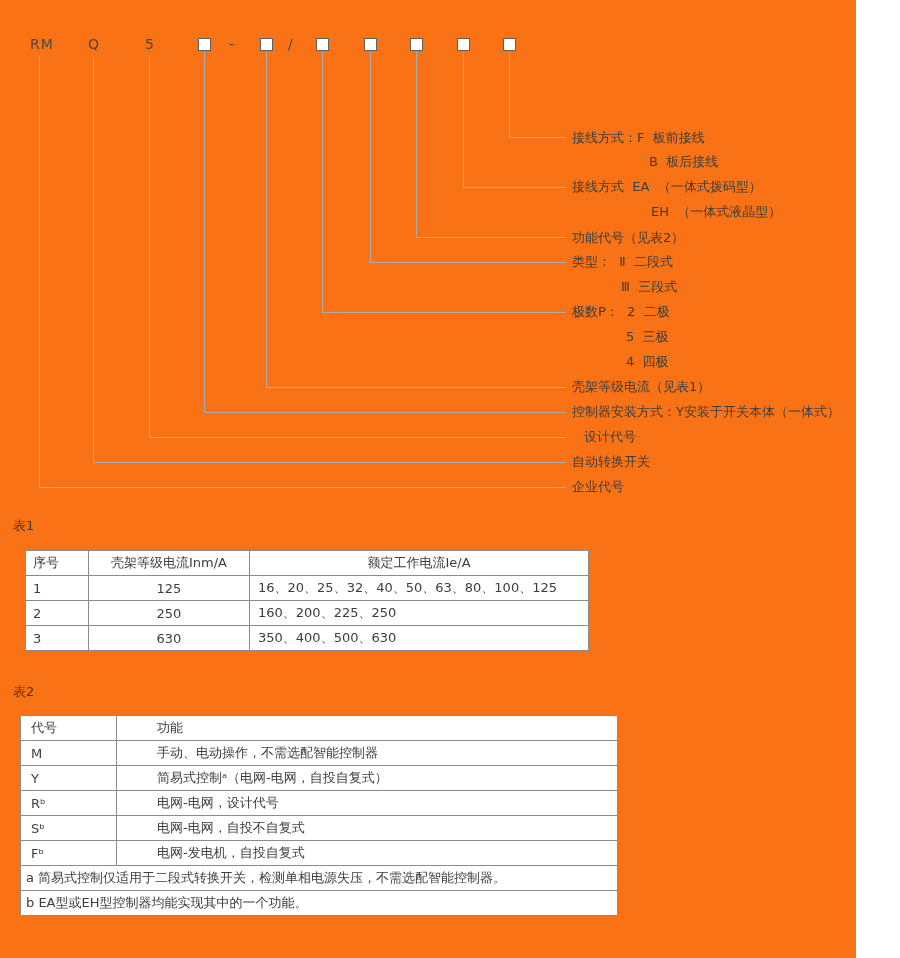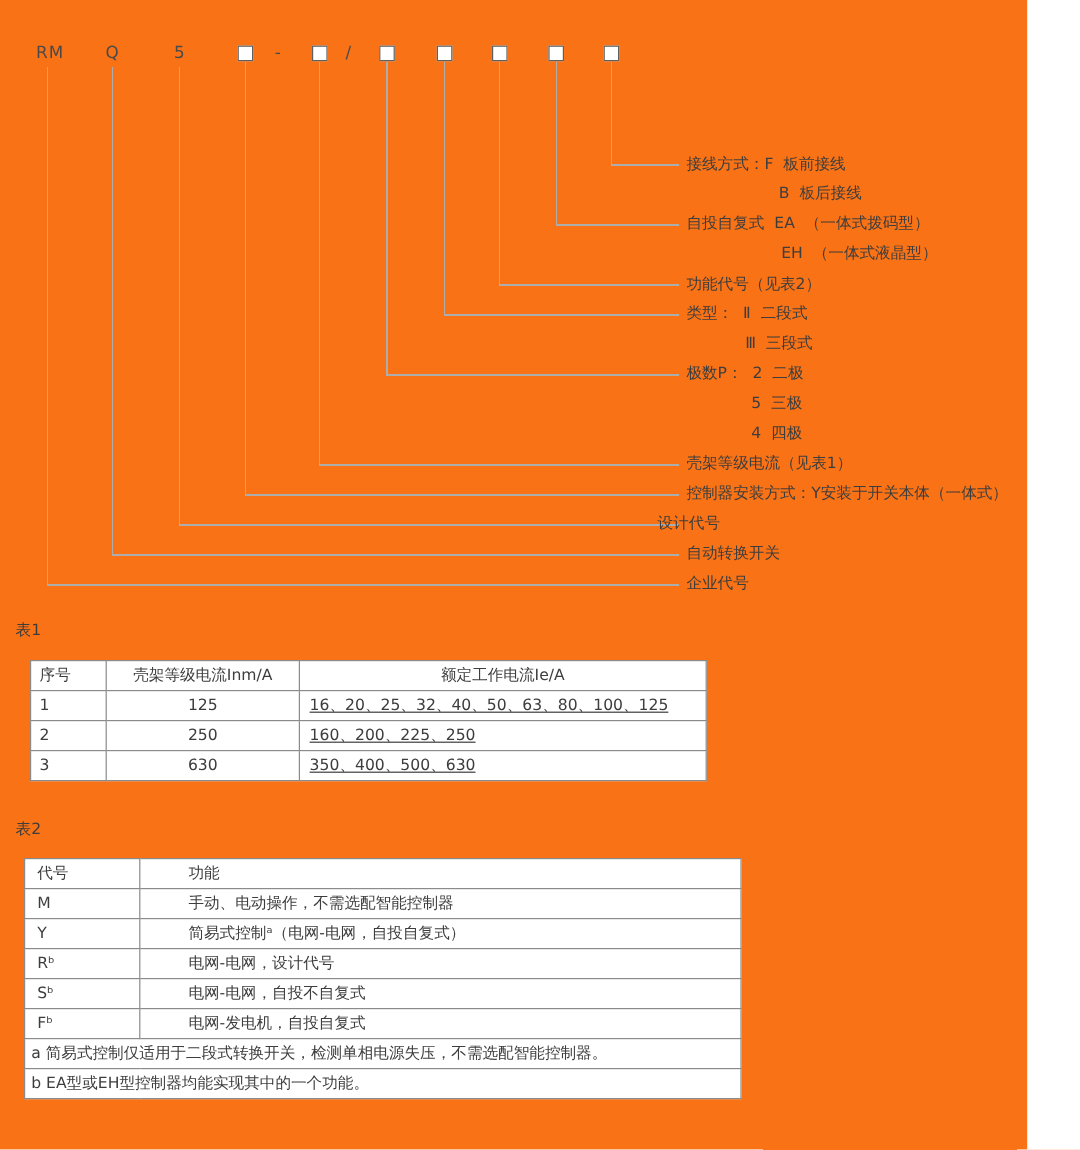--- a/index.html
+++ b/index.html
@@ -16,21 +16,21 @@
   
   .table-caption { margin:12px 0 0 13px; font-size:13px; height:18px; line-height:18px; color:#3d3d3d; }
   table { border-collapse:collapse; margin-left:25px; table-layout:fixed; background:#fff; }
   .t1 { margin-top:15px; }
   .t2 { margin-top:14px;margin-left:20px; }
   .t2cap { margin-top:32px; }
   th, td { border:1px solid #8b8b8b; font-size:13px; font-weight:normal; height:24px; padding:0;
            color:#3d3d3d; white-space:nowrap; overflow:hidden; text-align:left; }
   .c-idx  { width:55px;  padding-left:7px; }
   .c-inm  { width:160px; text-align:center; }
-  .c-ie   { width:330px; padding-left:8px;text-decoration:underline; }
+  .c-ie   { width:330px; padding-left:8px; }
   .c-ie-h { width:330px; text-align:center; }
   .c-code { width:85px;  padding-left:10px; }
   .c-func { width:460px; padding-left:40px; }
   .note   { padding-left:5px; }
 </style>
 </head>
 <body>
 
 <div class="page">
 
@@ -56,31 +56,31 @@
     <span class="code-box" style="left:260px"></span>
     <span class="code-text" style="left:288px">/</span>
     <span class="code-box" style="left:316px"></span>
     <span class="code-box" style="left:364px"></span>
     <span class="code-box" style="left:410px"></span>
     <span class="code-box" style="left:457px"></span>
     <span class="code-box" style="left:503px"></span>
 
     <div class="dlabel" style="left:572px;top:129px">接线方式：F  板前接线</div>
     <div class="dlabel" style="left:649px;top:153px">B  板后接线</div>
-    <div class="dlabel" style="left:572px;top:178px">自投自复式  EA  （一体式拨码型）</div>
+    <div class="dlabel" style="left:572px;top:178px">接线方式  EA  （一体式拨码型）</div>
     <div class="dlabel" style="left:651px;top:203px">EH  （一体式液晶型）</div>
     <div class="dlabel" style="left:572px;top:229px">功能代号（见表2）</div>
     <div class="dlabel" style="left:572px;top:253px">类型：  Ⅱ  二段式</div>
     <div class="dlabel" style="left:621px;top:278px">Ⅲ  三段式</div>
     <div class="dlabel" style="left:572px;top:303px">极数P：  2  二极</div>
     <div class="dlabel" style="left:626px;top:328px">5  三极</div>
     <div class="dlabel" style="left:626px;top:353px">4  四极</div>
     <div class="dlabel" style="left:572px;top:378px">壳架等级电流（见表1）</div>
     <div class="dlabel" style="left:572px;top:403px">控制器安装方式：Y安装于开关本体（一体式）</div>
-    <div class="dlabel" style="left:548px;top:428px">设计代号</div>
+    <div class="dlabel" style="left:584px;top:428px">设计代号</div>
     <div class="dlabel" style="left:572px;top:453px">自动转换开关</div>
     <div class="dlabel" style="left:572px;top:478px">企业代号</div>
   </div>
 
   <div class="table-caption">表1</div>
   <table class="t1">
     <tbody>
       <tr>
         <th class="c-idx">序号</th>
         <th class="c-inm">壳架等级电流Inm/A</th>

